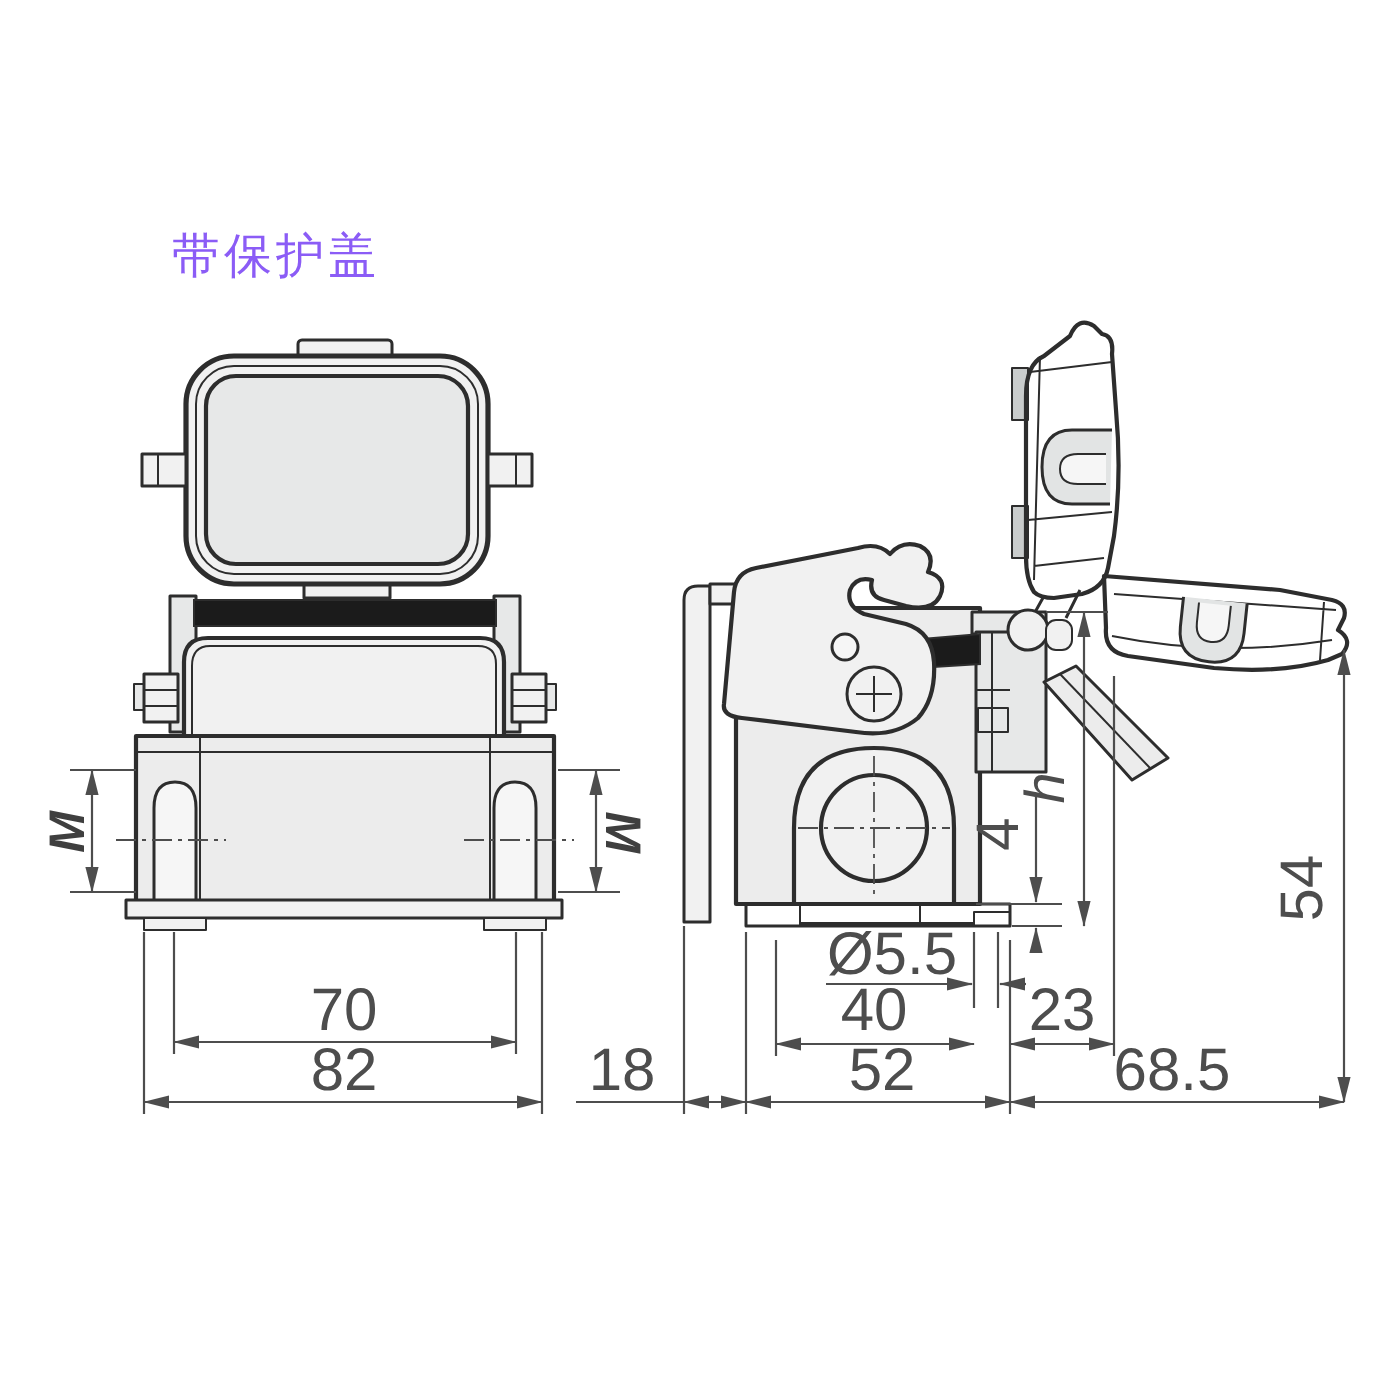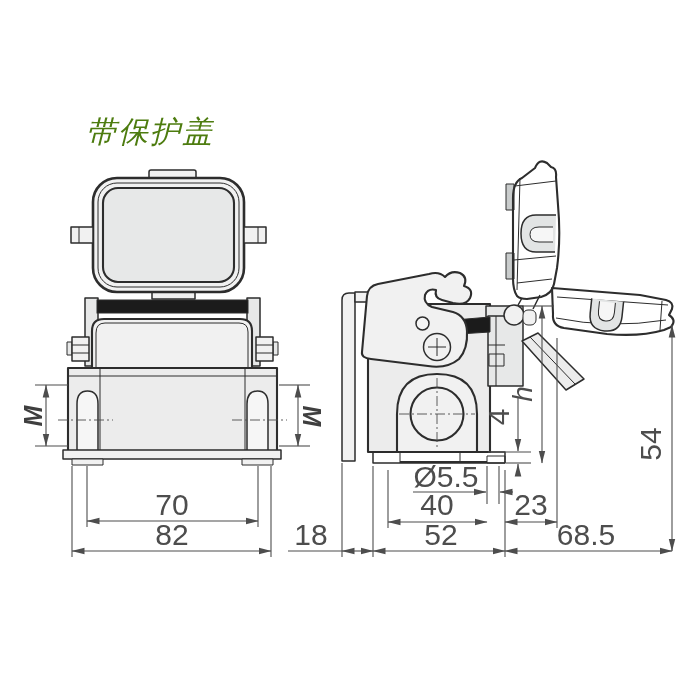--- a/index.html
+++ b/index.html
@@ -6,23 +6,22 @@
     --line:#2d2d2d; --dim:#4d4d4d;
     --fill-light:#f1f1f1; --fill-mid:#e7e8e8; --fill-dark:#c9cccc;
     --seal:#1b1b1b; --bg:#ffffff;
   }
   html,body{margin:0;padding:0;}
   .canvas{
     position:relative; width:700px; height:700px; background:var(--bg);
     font-family:"Liberation Sans",sans-serif; overflow:hidden;
   }
   .title{
-    position:absolute; left:86px; top:112px; font-size:30px; color:#4d7c0f;
+    position:absolute; left:86px; top:112px; font-size:24px; color:#8b5cf6;
     letter-spacing:2px;
-    font-style:italic;
   }
   svg{position:absolute; left:0; top:0;}
   
   .ol{stroke:var(--line); stroke-linejoin:round; fill:none;}
   .w3{stroke-width:2.6;} .w2{stroke-width:2.1;} .w15{stroke-width:1.5;} .w1{stroke-width:1;}
   .fL{fill:var(--fill-light);} .fM{fill:var(--fill-mid);} .fW{fill:#f6f6f6;}
   .fB{fill:#ececec;} .fG{fill:#e2e4e4;} .fD{fill:var(--fill-dark);}
   .seal{fill:var(--seal); stroke:var(--line); stroke-width:1;}
   
   .dl{stroke:var(--dim); stroke-width:1.1; fill:none;}

